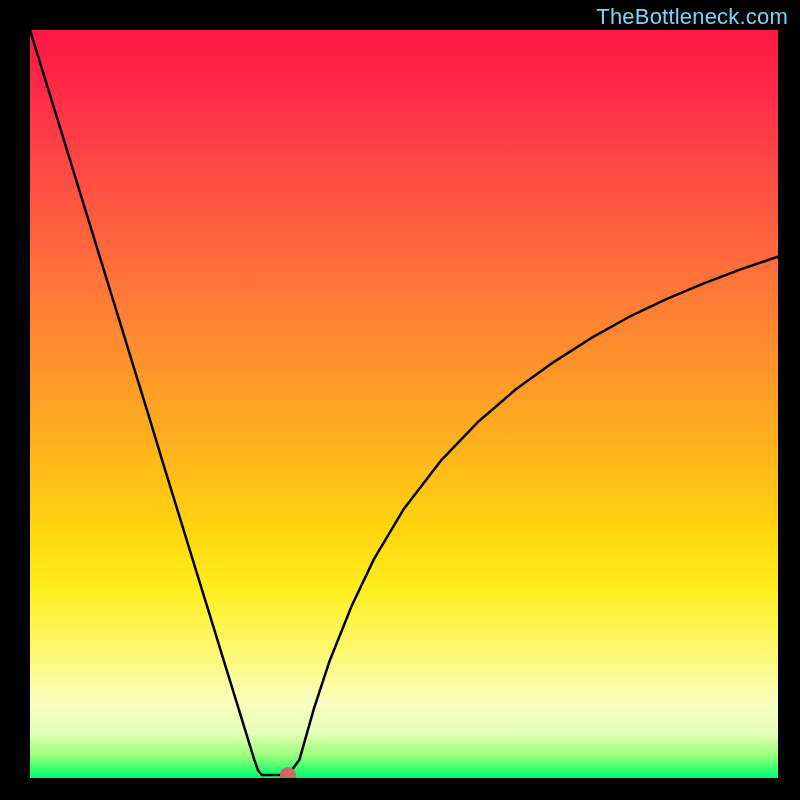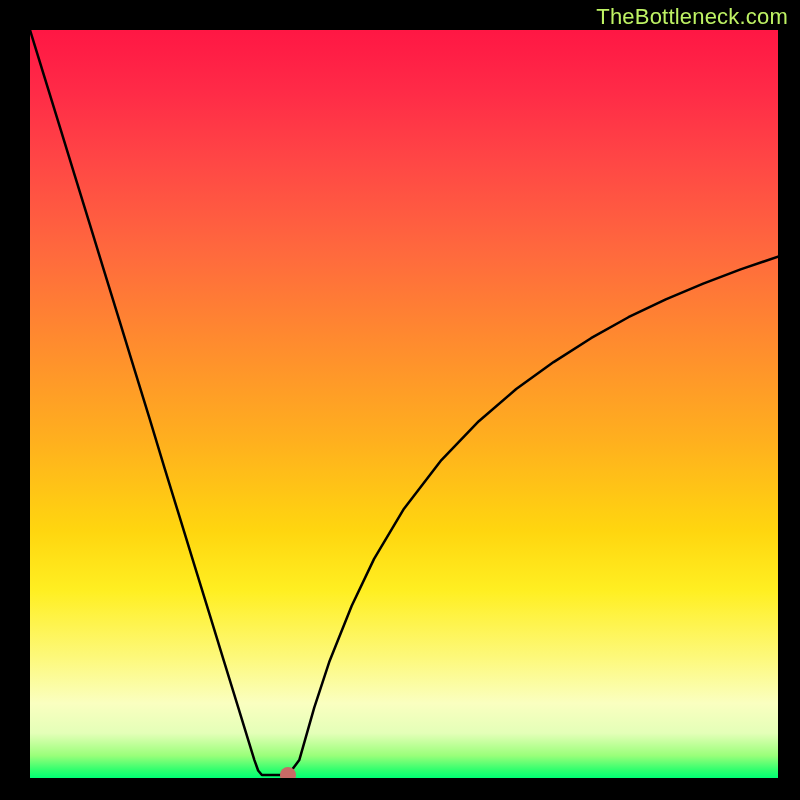--- a/index.html
+++ b/index.html
@@ -8,21 +8,21 @@
     height: 800px;
     background: #000;
     position: relative;
     overflow: hidden;
     font-family: Arial, sans-serif;
   }
   .watermark {
     position: absolute;
     top: 4px;
     right: 12px;
-    color: #bef264;
+    color: #7dd3fc;
     font-size: 22px;
     font-weight: 500;
     letter-spacing: 0.2px;
     z-index: 10;
   }
   .plot-area {
     position: absolute;
     left: 30px;
     top: 30px;
     width: 748px;

